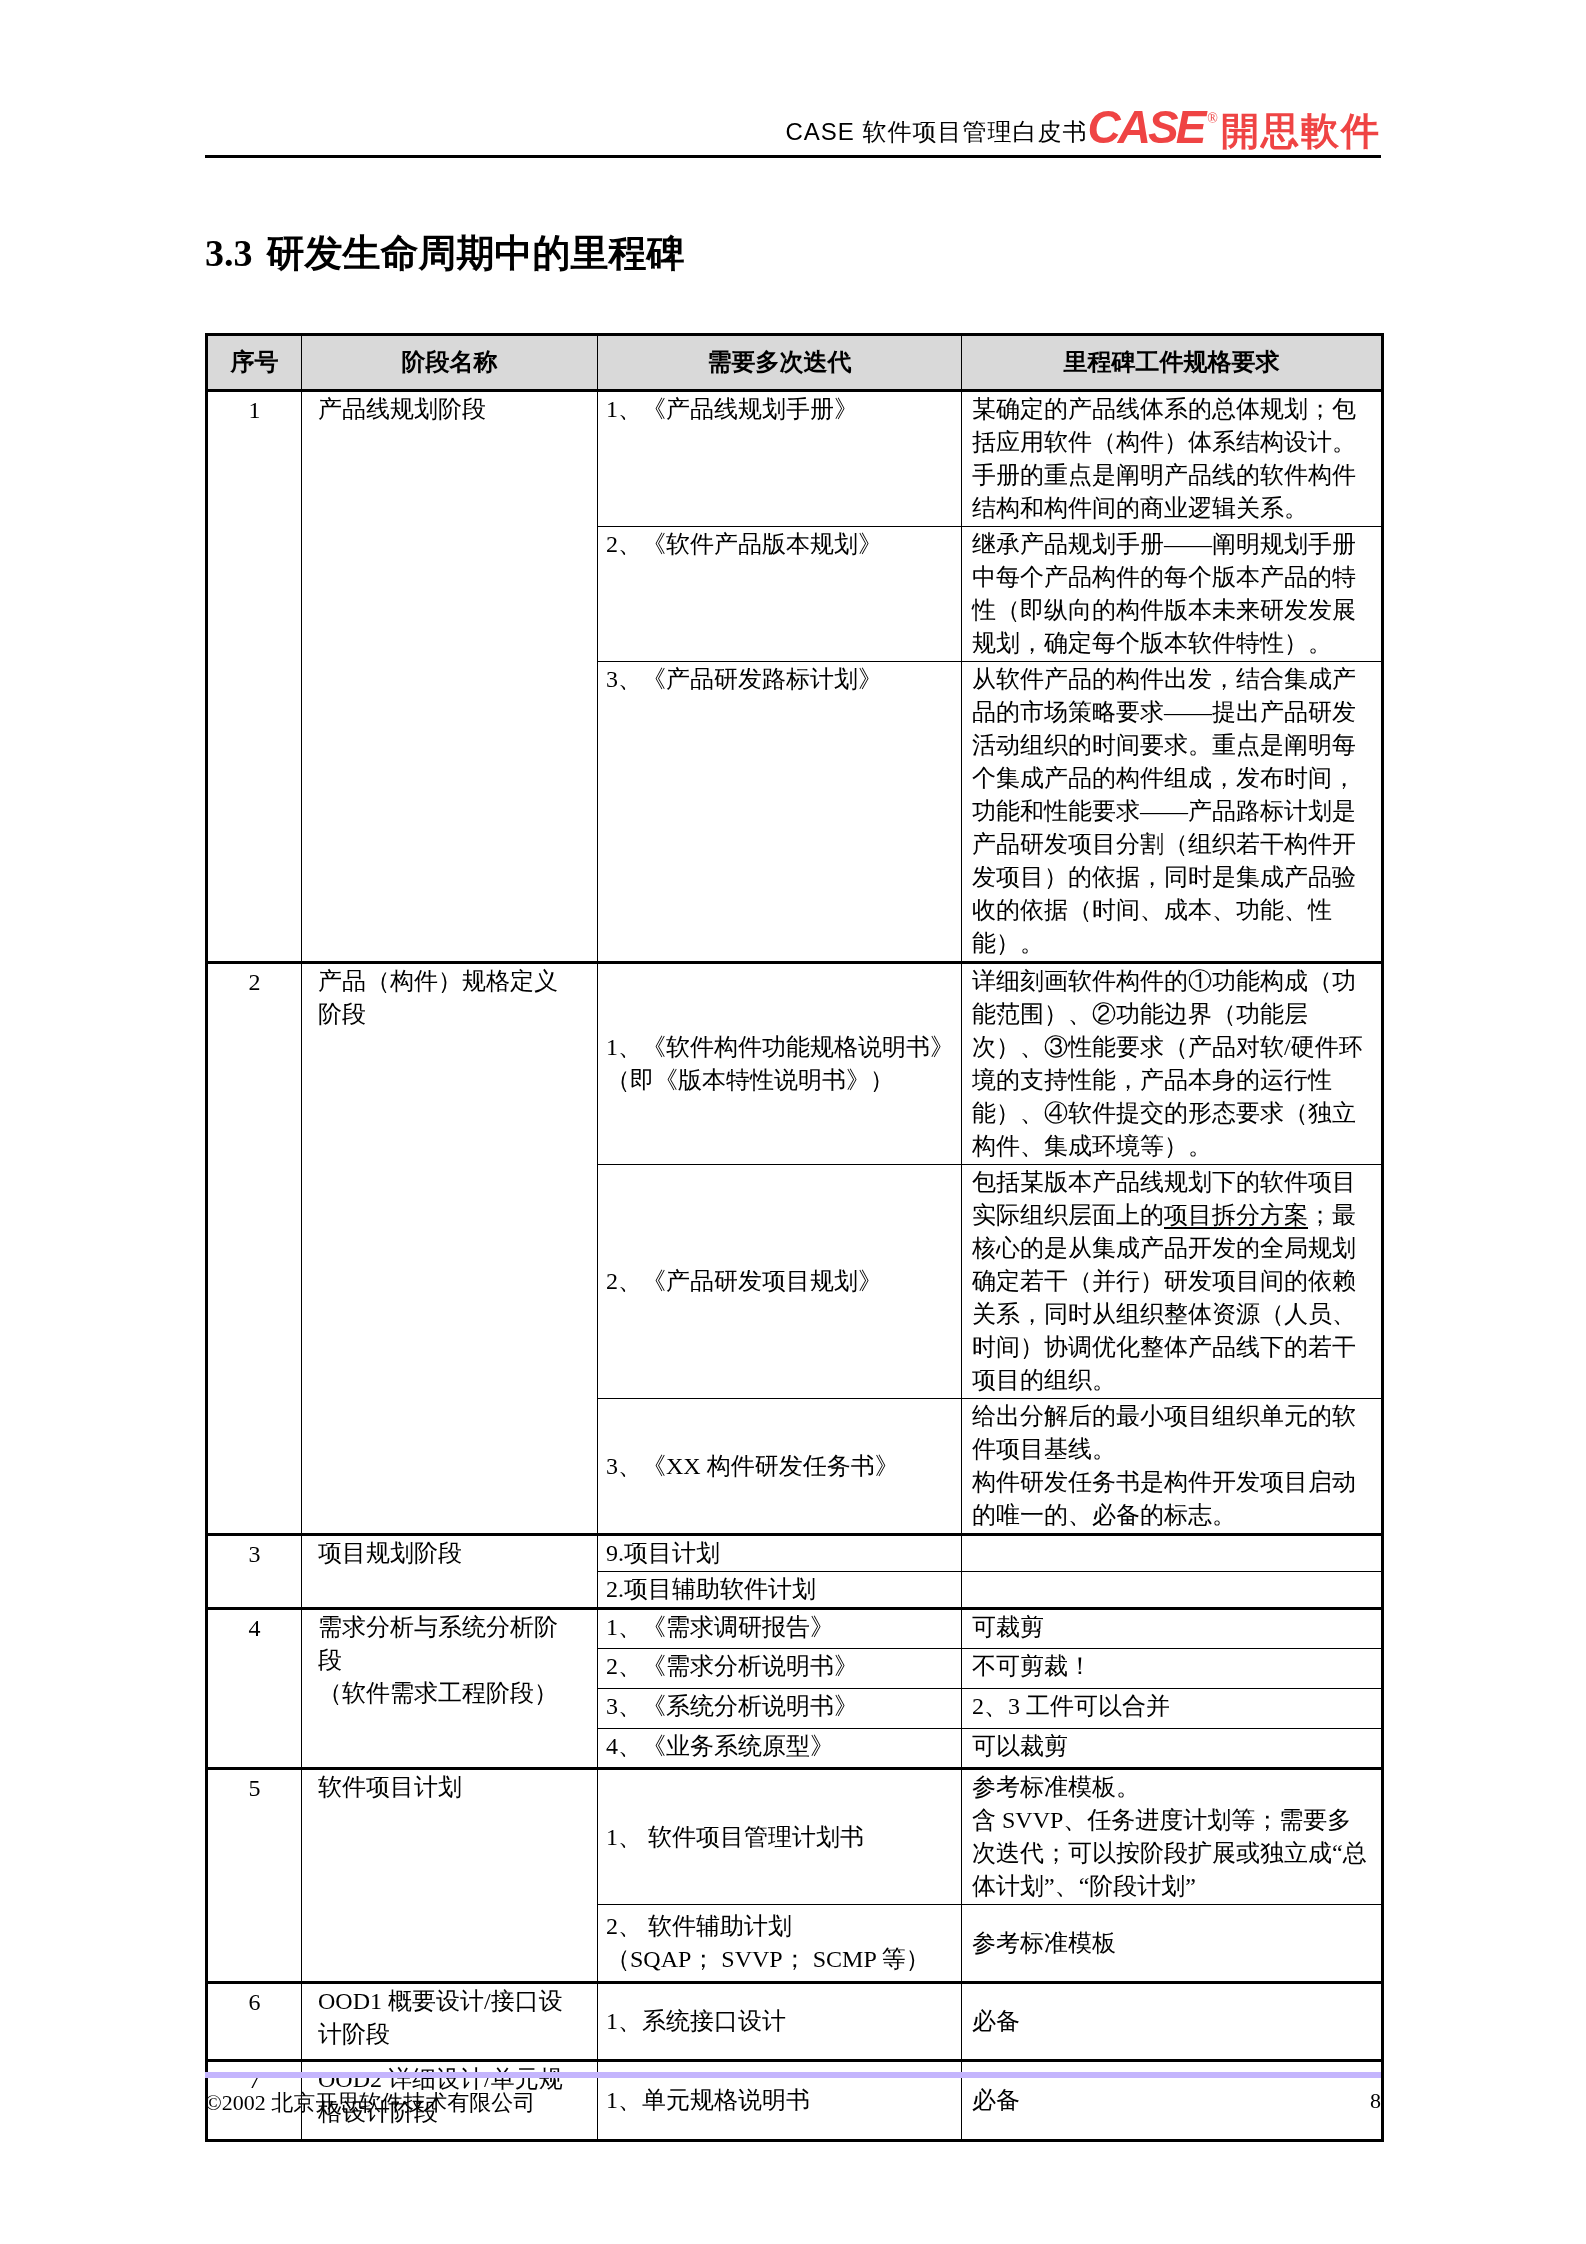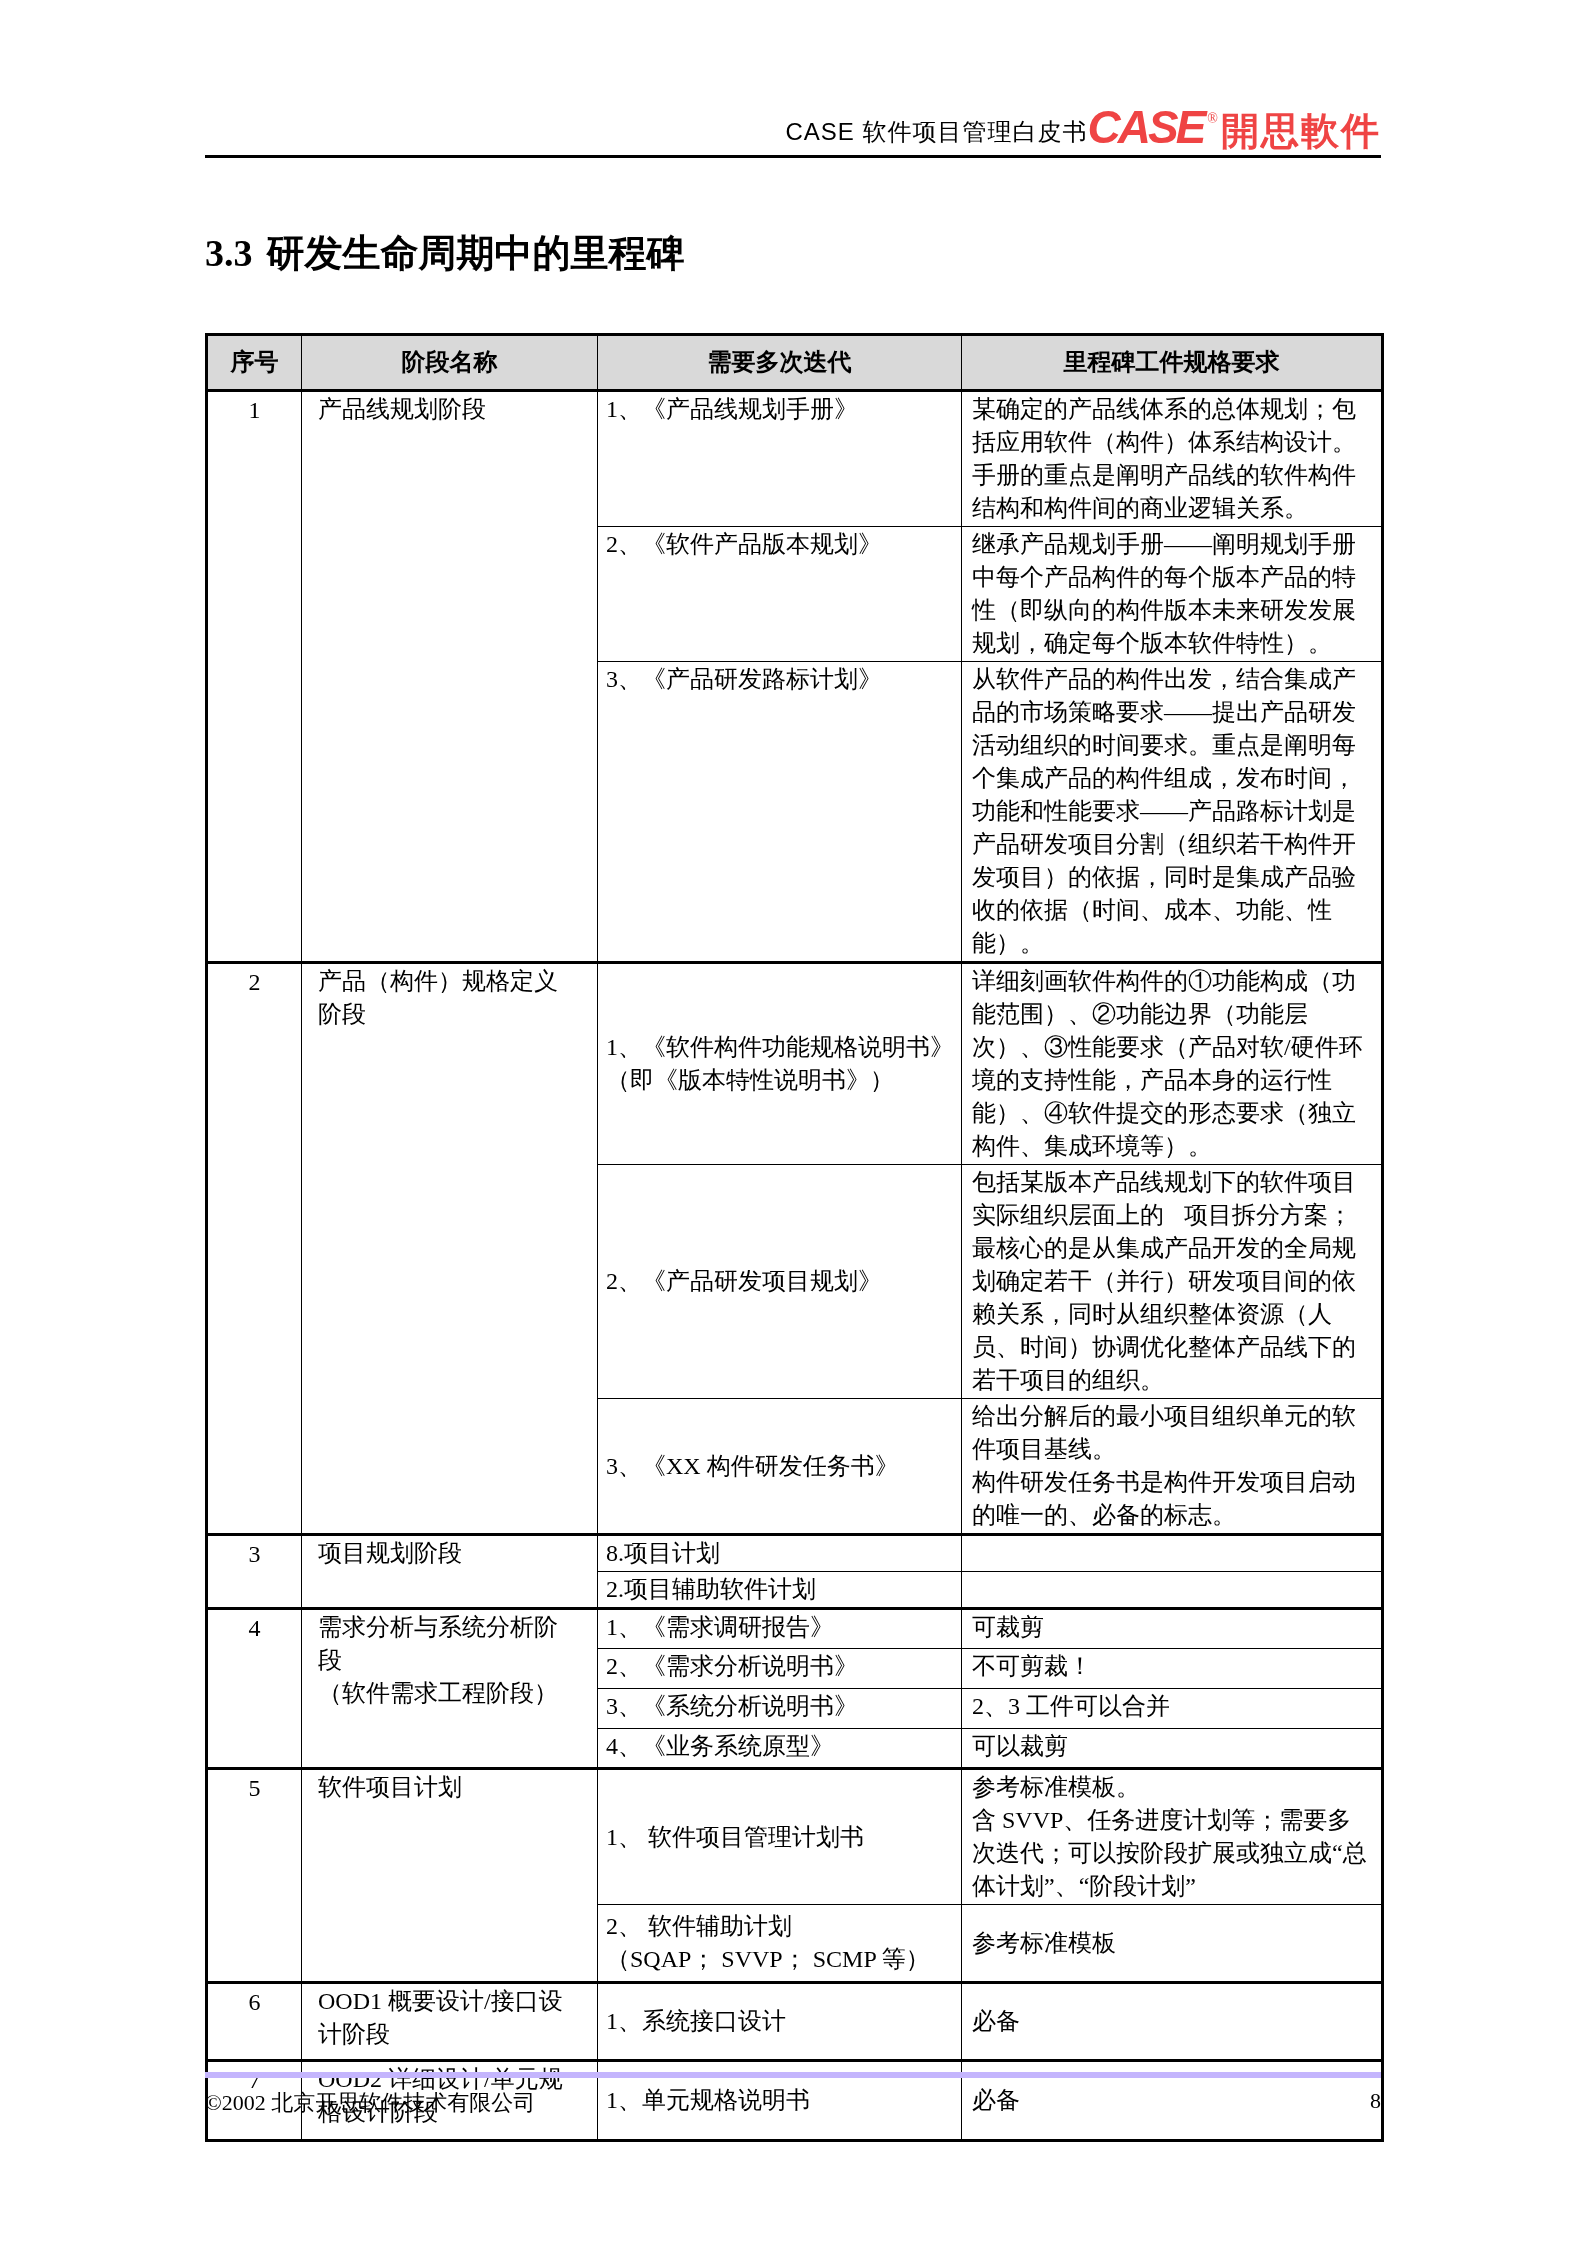--- a/index.html
+++ b/index.html
@@ -32,21 +32,21 @@
   thead th{
     background:#d9d9d9; font-weight:bold; text-align:center;
     height:36px; border-bottom:3px solid #000; padding:10px 4px;
   }
   tr.major td{ border-top:3px solid #000; }
   td.num{ text-align:center; padding-top:2px; }
   td.phase{ padding-left:16px; padding-right:16px; }
   td.name{ padding-left:8px; padding-right:6px; }
   td.spec{ padding-left:10px; padding-right:8px; }
   td.v-middle{ vertical-align:middle; }
-  .u{ text-underline-offset:4px;margin-left:20px; }
+  .u{ text-decoration:underline; text-underline-offset:4px; }
   .page-footer{
     position:absolute; left:205px; top:2072px; width:1176px;
     border-top:6px solid #c4b5fd; padding-top:10px;
     display:flex; justify-content:space-between; font-size:22px;
   }
 </style>
 </head>
 <body>
 
 <div class="page-header">
@@ -104,21 +104,21 @@
           <td class="name v-middle">2、《产品研发项目规划》</td>
           <td class="spec"><span>包括某版本产品线规划下的软件项目实际组织层面上的</span><span class="u">项目拆分方案</span><span>；最核心的是从集成产品开发的全局规划确定若干（并行）研发项目间的依赖关系，同时从组织整体资源（人员、时间）协调优化整体产品线下的若干项目的组织。</span></td>
         </tr>
         <tr>
           <td class="name v-middle">3、《XX 构件研发任务书》</td>
           <td class="spec"><span>给出分解后的最小项目组织单元的软件项目基线。</span><br><span>构件研发任务书是构件开发项目启动的唯一的、必备的标志。</span></td>
         </tr>
         <tr class="major">
           <td class="num" rowspan="2">3</td>
           <td class="phase" rowspan="2">项目规划阶段</td>
-          <td class="name" style="height: 32px;">8.项目计划</td>
+          <td class="name" style="height: 32px;">9.项目计划</td>
           <td class="spec"></td>
         </tr>
         <tr>
           <td class="name" style="height: 32px;">2.项目辅助软件计划</td>
           <td class="spec"></td>
         </tr>
         <tr class="major">
           <td class="num" rowspan="4">4</td>
           <td class="phase" rowspan="4">需求分析与系统分析阶段<br>（软件需求工程阶段）</td>
           <td class="name" style="height: 40px;">1、《需求调研报告》</td>

